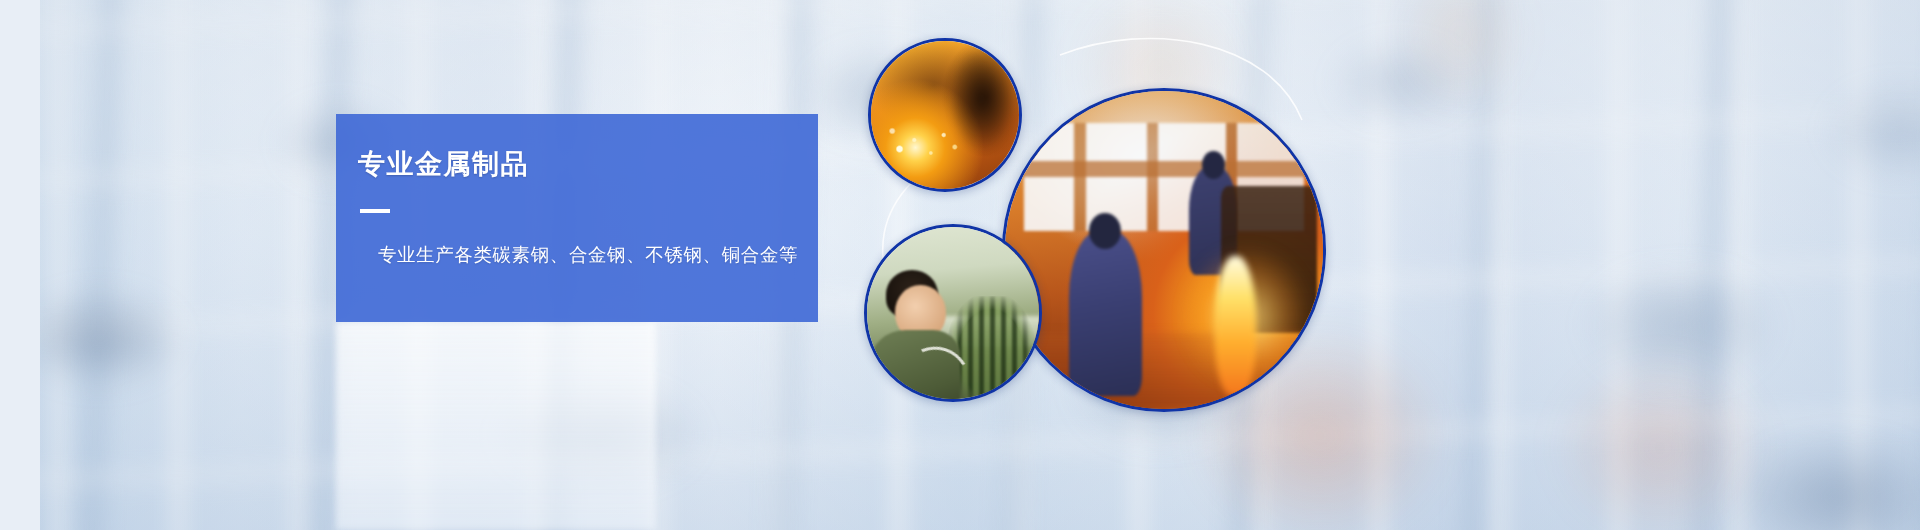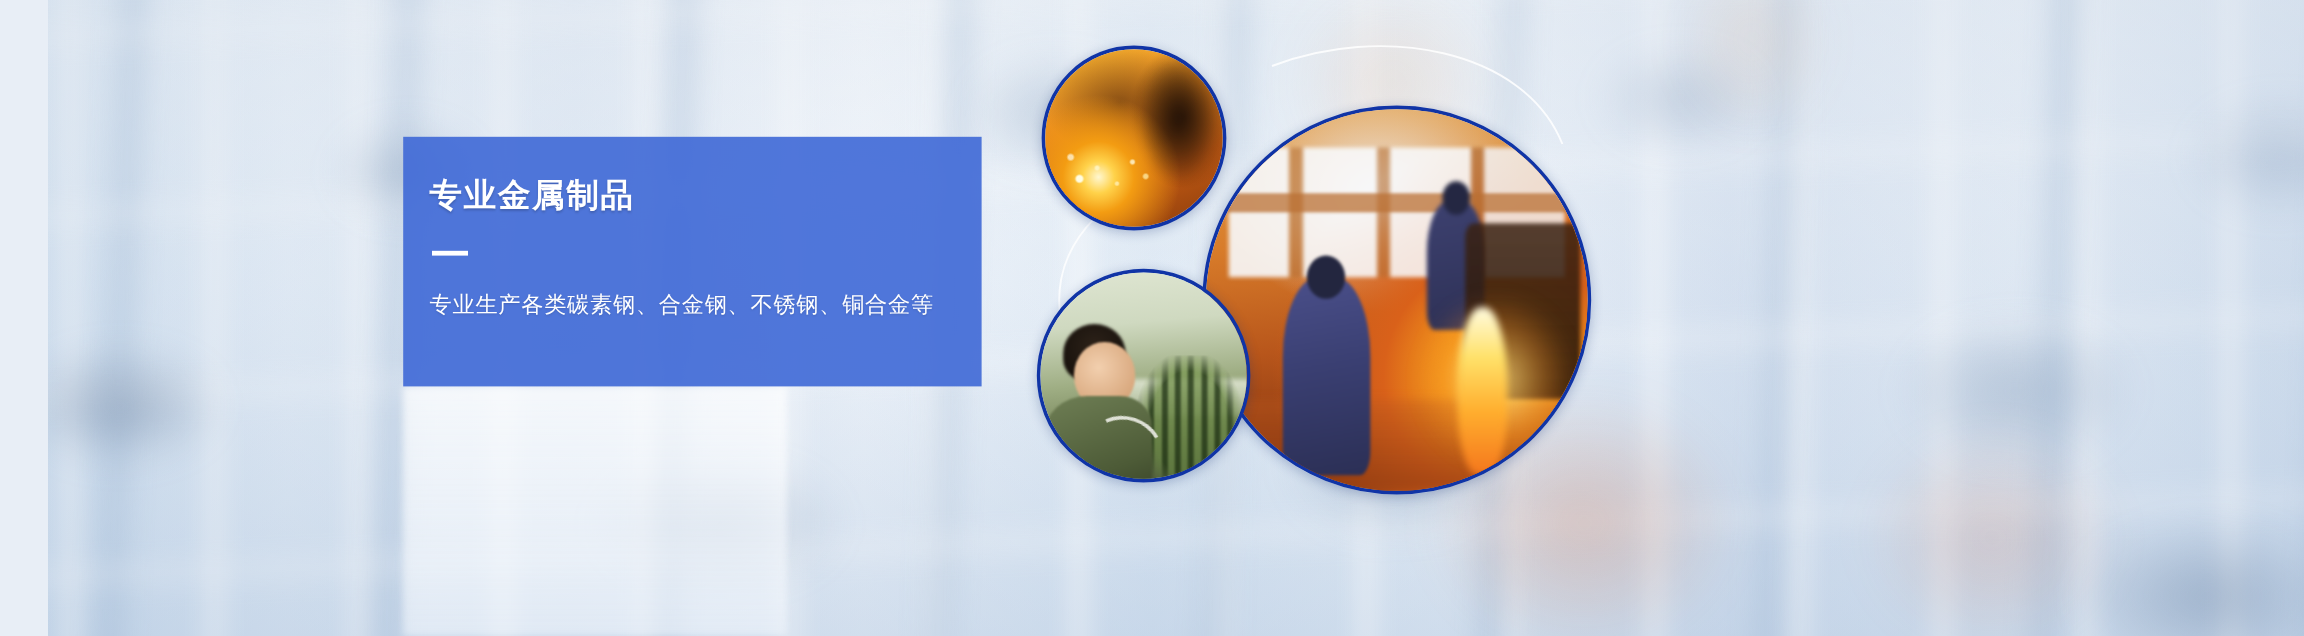--- a/index.html
+++ b/index.html
@@ -102,21 +102,21 @@
     text-shadow:0 1px 2px rgba(0,0,0,.18);
   }
   .card-dash{
     width:30px;height:4px;background:#ffffff;margin:32px 0 0 2px;
   }
   .card-body{
     margin-top:26px;color:#ffffff;font-size:18.5px;line-height:31px;
     letter-spacing:.6px;font-weight:500;
     text-shadow:0 1px 2px rgba(0,0,0,.15);
   }
-  .card-body .ln{display:block;white-space:nowrap;}
+  .card-body .ln{display:block;white-space:nowrap;text-align:center;}
 
   
   .connectors{position:absolute;left:0;top:0;width:1920px;height:530px;}
 
   
   .photo{
     position:absolute;border-radius:50%;overflow:hidden;
     border:3px solid #1034a6;
     box-shadow:0 2px 10px rgba(20,50,120,.28);
   }

